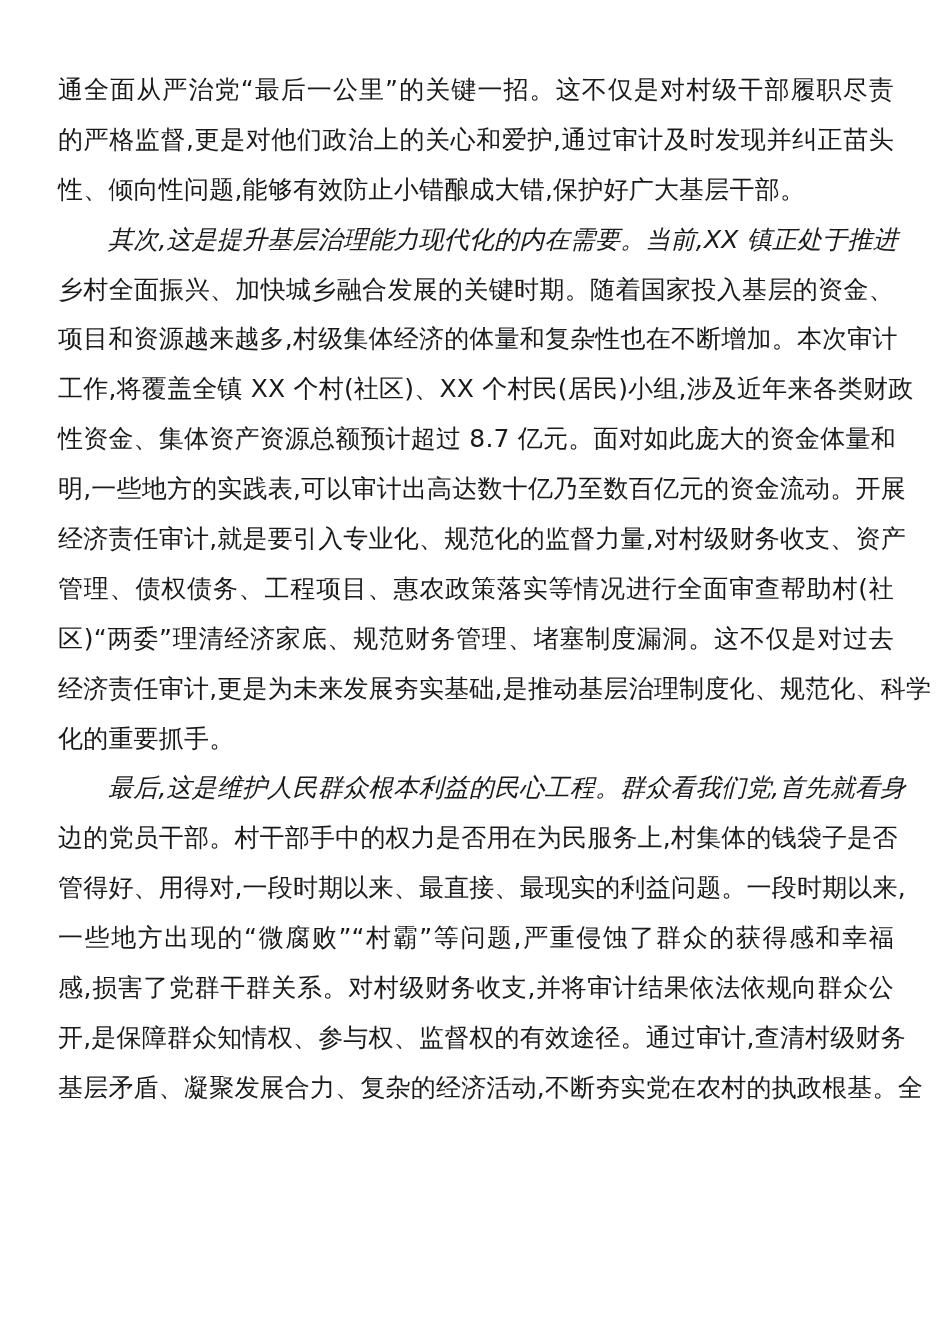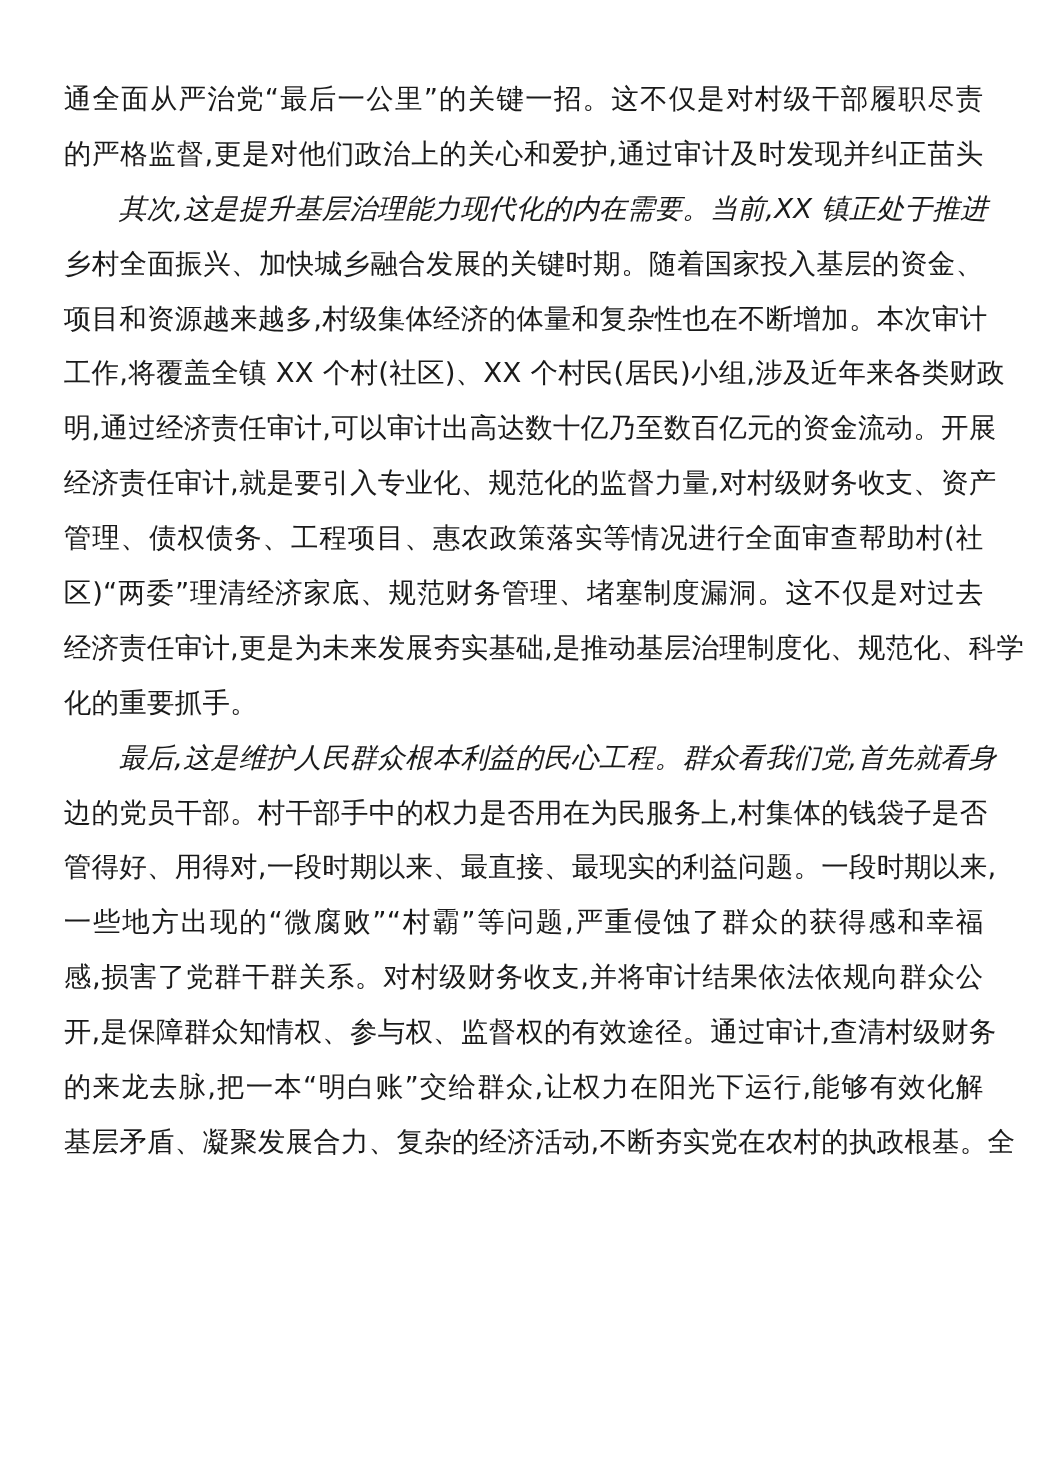--- a/index.html
+++ b/index.html
@@ -23,40 +23,41 @@
 </style>
 </head>
 <body>
 
 <div class="page">
   <div class="body-text">
 
     <div>
       <div class="line">通全面从严治党“最后一公里”的关键一招。这不仅是对村级干部履职尽责</div>
       <div class="line">的严格监督,更是对他们政治上的关心和爱护,通过审计及时发现并纠正苗头</div>
+      <div class="line last">性、倾向性问题,能够有效防止小错酿成大错,保护好广大基层干部。</div>
     </div>
 
     <div>
       <div class="line indent">其次,这是提升基层治理能力现代化的内在需要。当前,XX 镇正处于推进</div>
       <div class="line">乡村全面振兴、加快城乡融合发展的关键时期。随着国家投入基层的资金、</div>
       <div class="line">项目和资源越来越多,村级集体经济的体量和复杂性也在不断增加。本次审计</div>
       <div class="line">工作,将覆盖全镇 XX 个村(社区)、XX 个村民(居民)小组,涉及近年来各类财政</div>
-      <div class="line">明,通过经济责任审计,可以审计出高达数十亿乃至数百亿元的资金流动。开展</div>
+      <div class="line">性资金、集体资产资源总额预计超过 8.7 亿元。面对如此庞大的资金体量和</div>
+      <div class="line">明,一些地方的实践表,可以审计出高达数十亿乃至数百亿元的资金流动。开展</div>
       <div class="line">经济责任审计,就是要引入专业化、规范化的监督力量,对村级财务收支、资产</div>
       <div class="line">管理、债权债务、工程项目、惠农政策落实等情况进行全面审查帮助村(社</div>
       <div class="line">区)“两委”理清经济家底、规范财务管理、堵塞制度漏洞。这不仅是对过去</div>
       <div class="line">经济责任审计,更是为未来发展夯实基础,是推动基层治理制度化、规范化、科学</div>
       <div class="line last">化的重要抓手。</div>
     </div>
 
     <div>
       <div class="line indent">最后,这是维护人民群众根本利益的民心工程。群众看我们党,首先就看身</div>
       <div class="line">边的党员干部。村干部手中的权力是否用在为民服务上,村集体的钱袋子是否</div>
       <div class="line">管得好、用得对,一段时期以来、最直接、最现实的利益问题。一段时期以来,</div>
       <div class="line">一些地方出现的“微腐败”“村霸”等问题,严重侵蚀了群众的获得感和幸福</div>
       <div class="line">感,损害了党群干群关系。对村级财务收支,并将审计结果依法依规向群众公</div>
       <div class="line">开,是保障群众知情权、参与权、监督权的有效途径。通过审计,查清村级财务</div>
-      <div class="line">的来龙去脉,把一本“明白账”交给群众,让权力在阳光下运行,能够有效化解</div>
       <div class="line">基层矛盾、凝聚发展合力、复杂的经济活动,不断夯实党在农村的执政根基。全</div>
     </div>
 
   </div>
 </div>
 
 </body></html>

